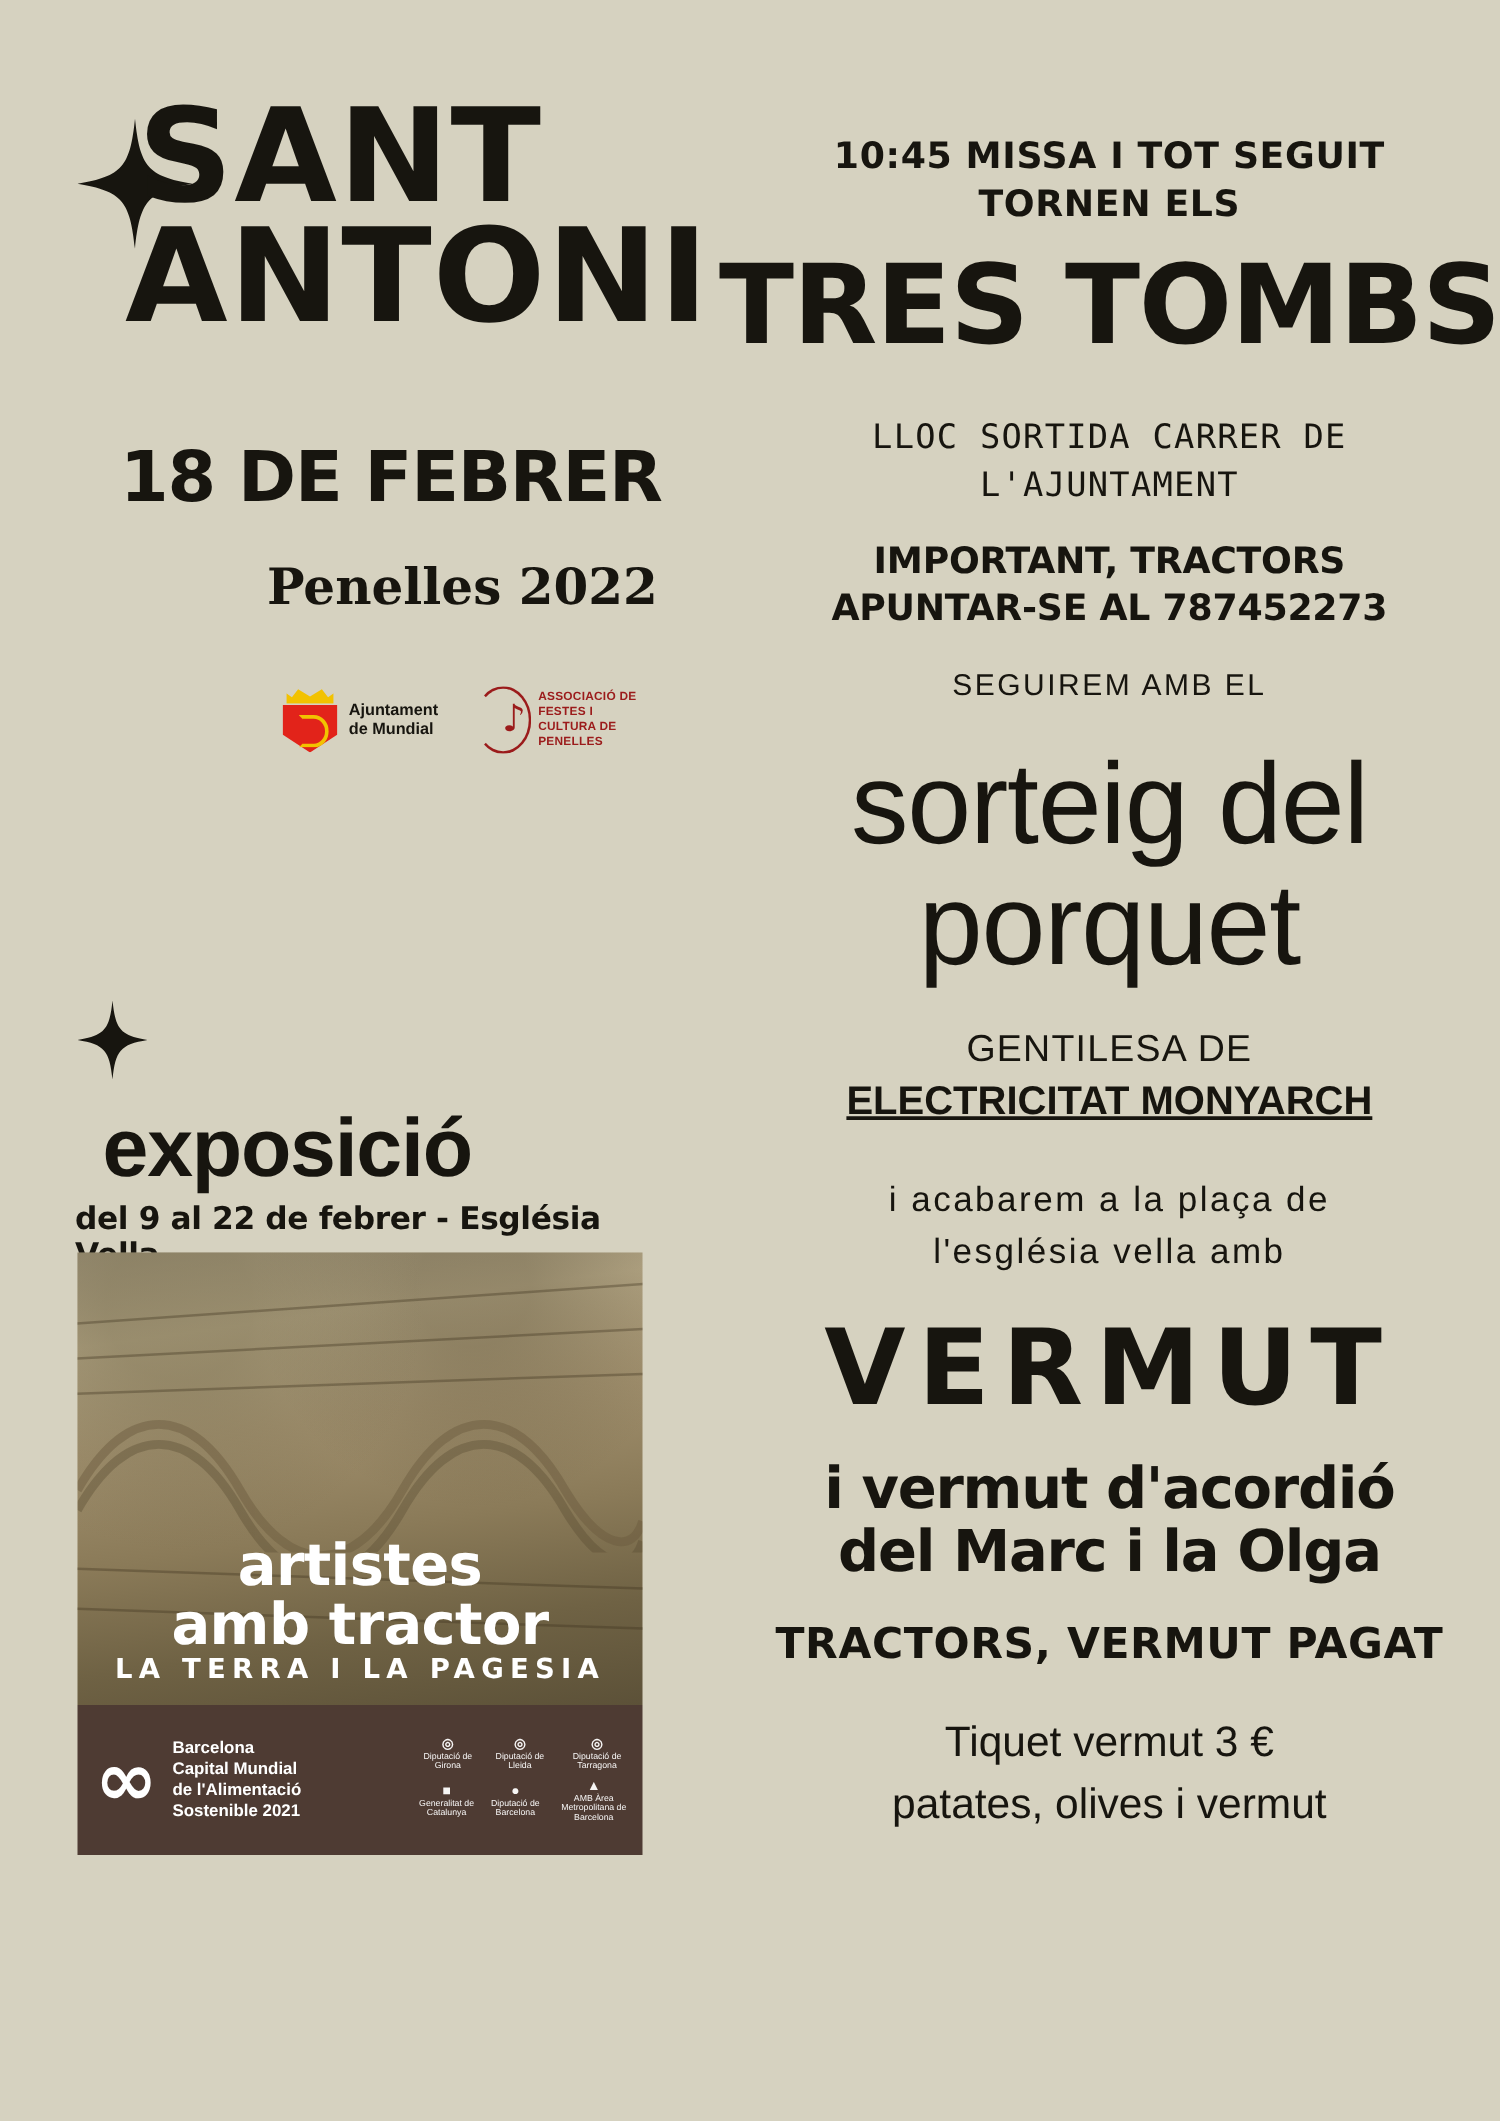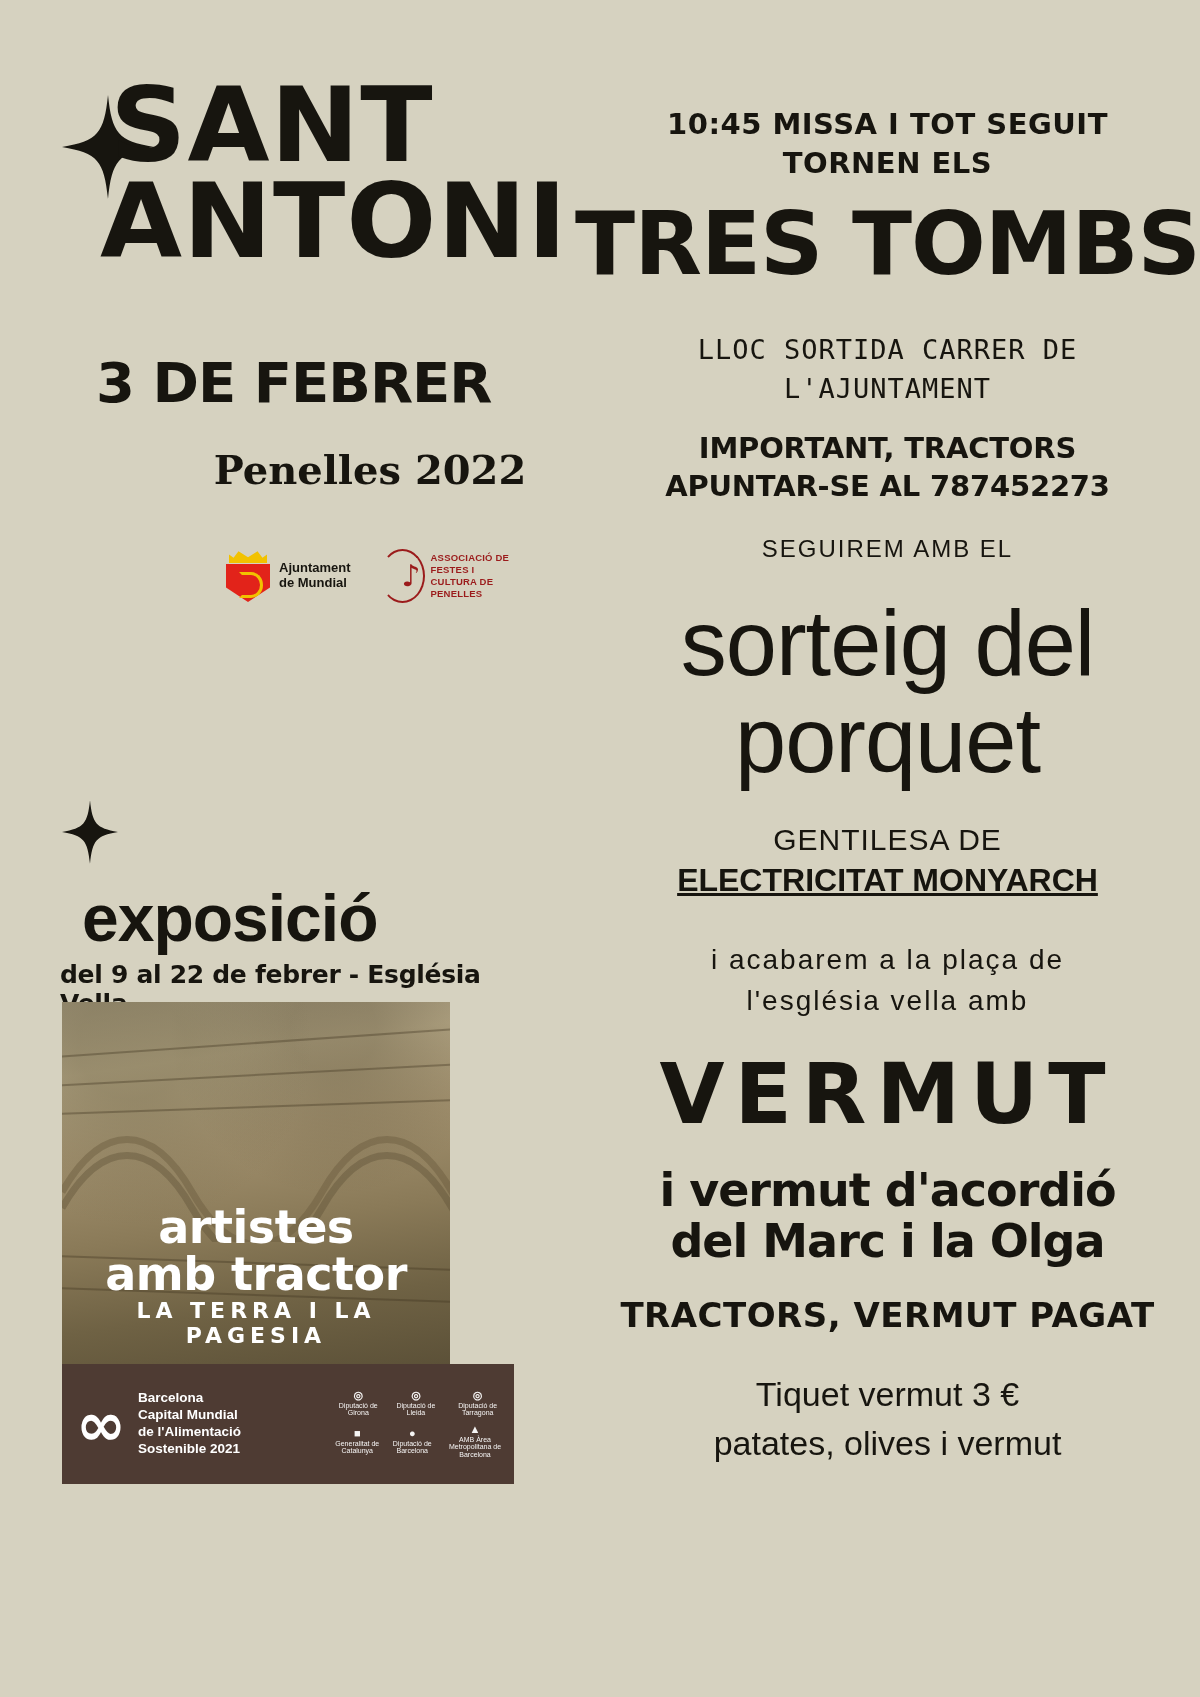--- a/index.html
+++ b/index.html
@@ -80,21 +80,21 @@
     position:absolute;left:60px;top:880px;width:470px;
     font-family:Liberation Sans, sans-serif;font-weight:700;font-size:66px;letter-spacing:-1px;margin-left:22px;
   }
   .expo-sub{
     position:absolute;left:60px;top:960px;width:480px;
     font-family:"DejaVu Sans", sans-serif;font-weight:700;font-size:25px;letter-spacing:-.3px;
   }
 
   
   .expo-img{
-    position:absolute;left:62px;top:1002px;width:388px;height:362px;
+    position:absolute;left:62px;top:1002px;width:452px;height:362px;
     background:
       radial-gradient(circle at 18% 12%, rgba(120,110,80,.45) 0 12%, transparent 40%),
       radial-gradient(circle at 70% 8%, rgba(90,80,55,.35) 0 10%, transparent 38%),
       linear-gradient(172deg,#9c9177 0%,#b4a685 18%,#a08f6d 38%,#8a7a58 60%,#6f6244 80%,#5c5138 100%);
     overflow:hidden;
   }
   .expo-img .furrow{
     position:absolute;left:-10%;width:120%;height:2px;background:rgba(60,50,30,.35);
   }
   .expo-img .loops{position:absolute;left:0;top:120px;width:452px;height:120px;opacity:.55;}
@@ -147,21 +147,21 @@
       <svg width="92" height="104" viewBox="0 0 92 104">
         <path d="M46 0 C50 38 56 46 92 52 C56 58 50 66 46 104 C42 66 36 58 0 52 C36 46 42 38 46 0 Z" fill="#17150f"></path>
       </svg>
     </span>
 
     <div class="title-block">
       <div class="title-line l1">SANT</div>
       <div class="title-line l2">ANTONI</div>
     </div>
 
-    <div class="date">3 DE FEBRER</div>
+    <div class="date">18 DE FEBRER</div>
     <div class="town">Penelles 2022</div>
 
     <div class="logos">
       <div class="logo-ajt">
         <span class="shield">
           <span class="crown"></span>
             <span class="body"></span>
             <span class="glyph"></span>
         </span>
         <span class="logo-ajt-text">

